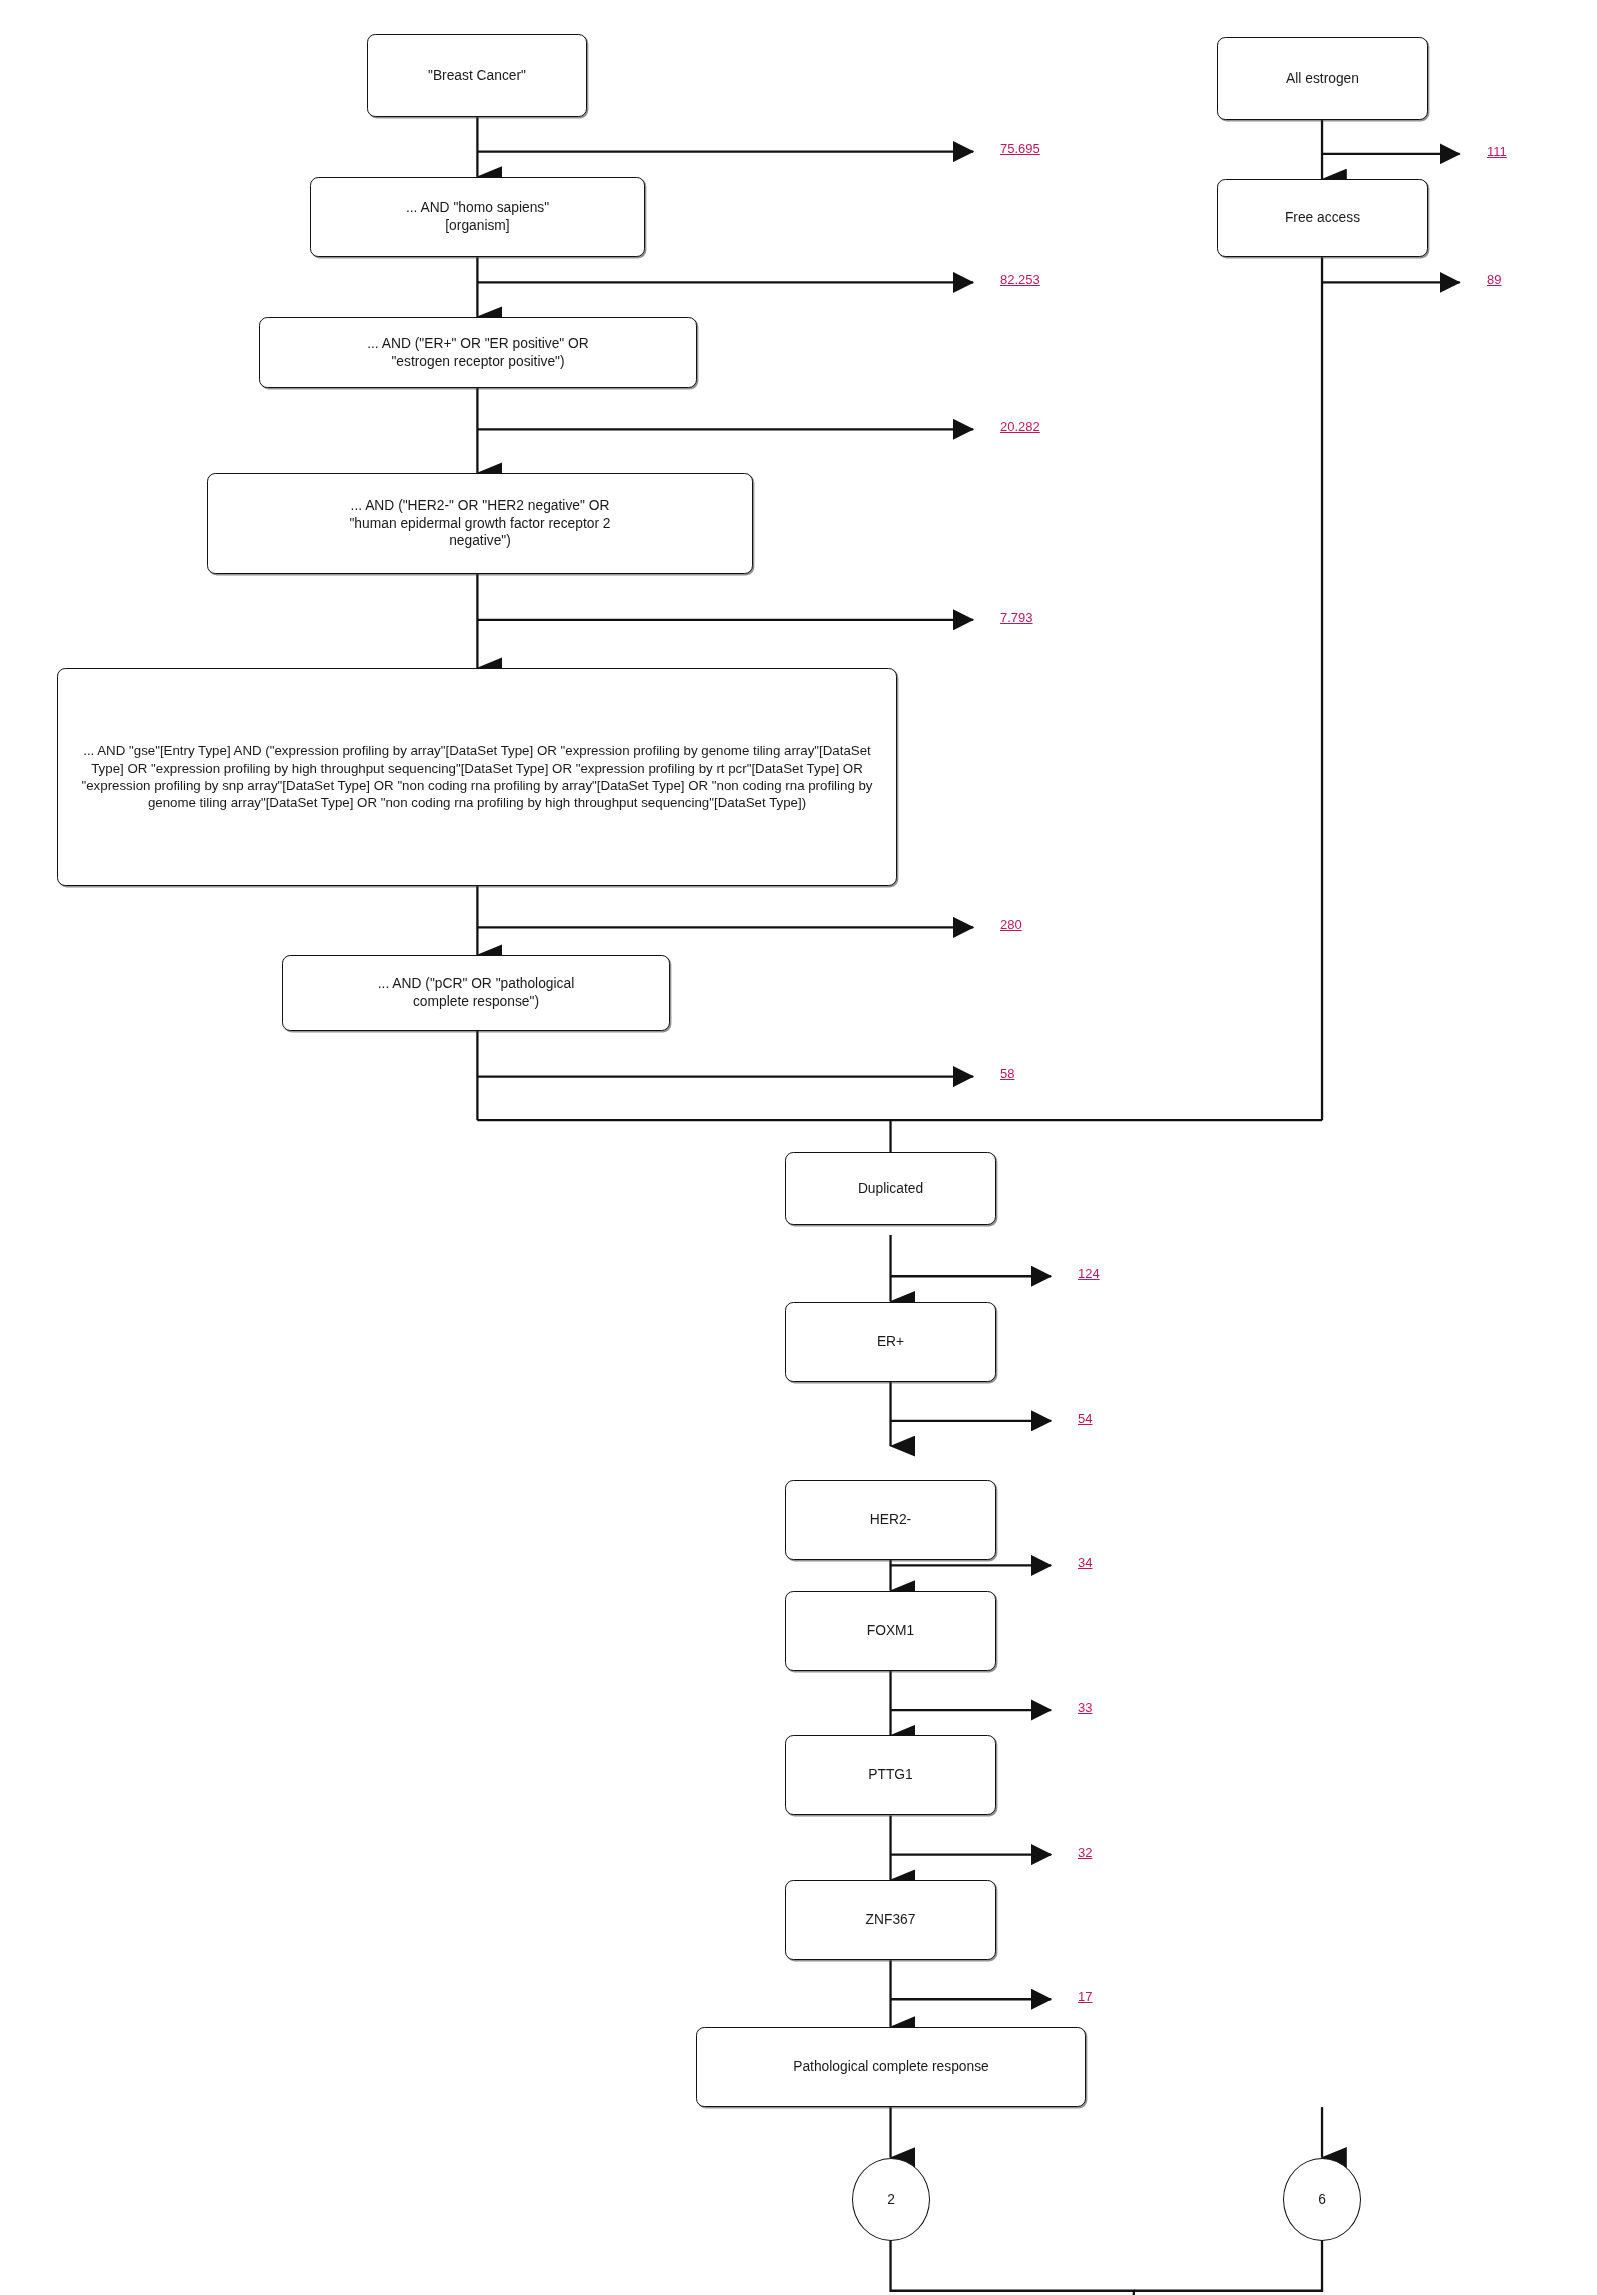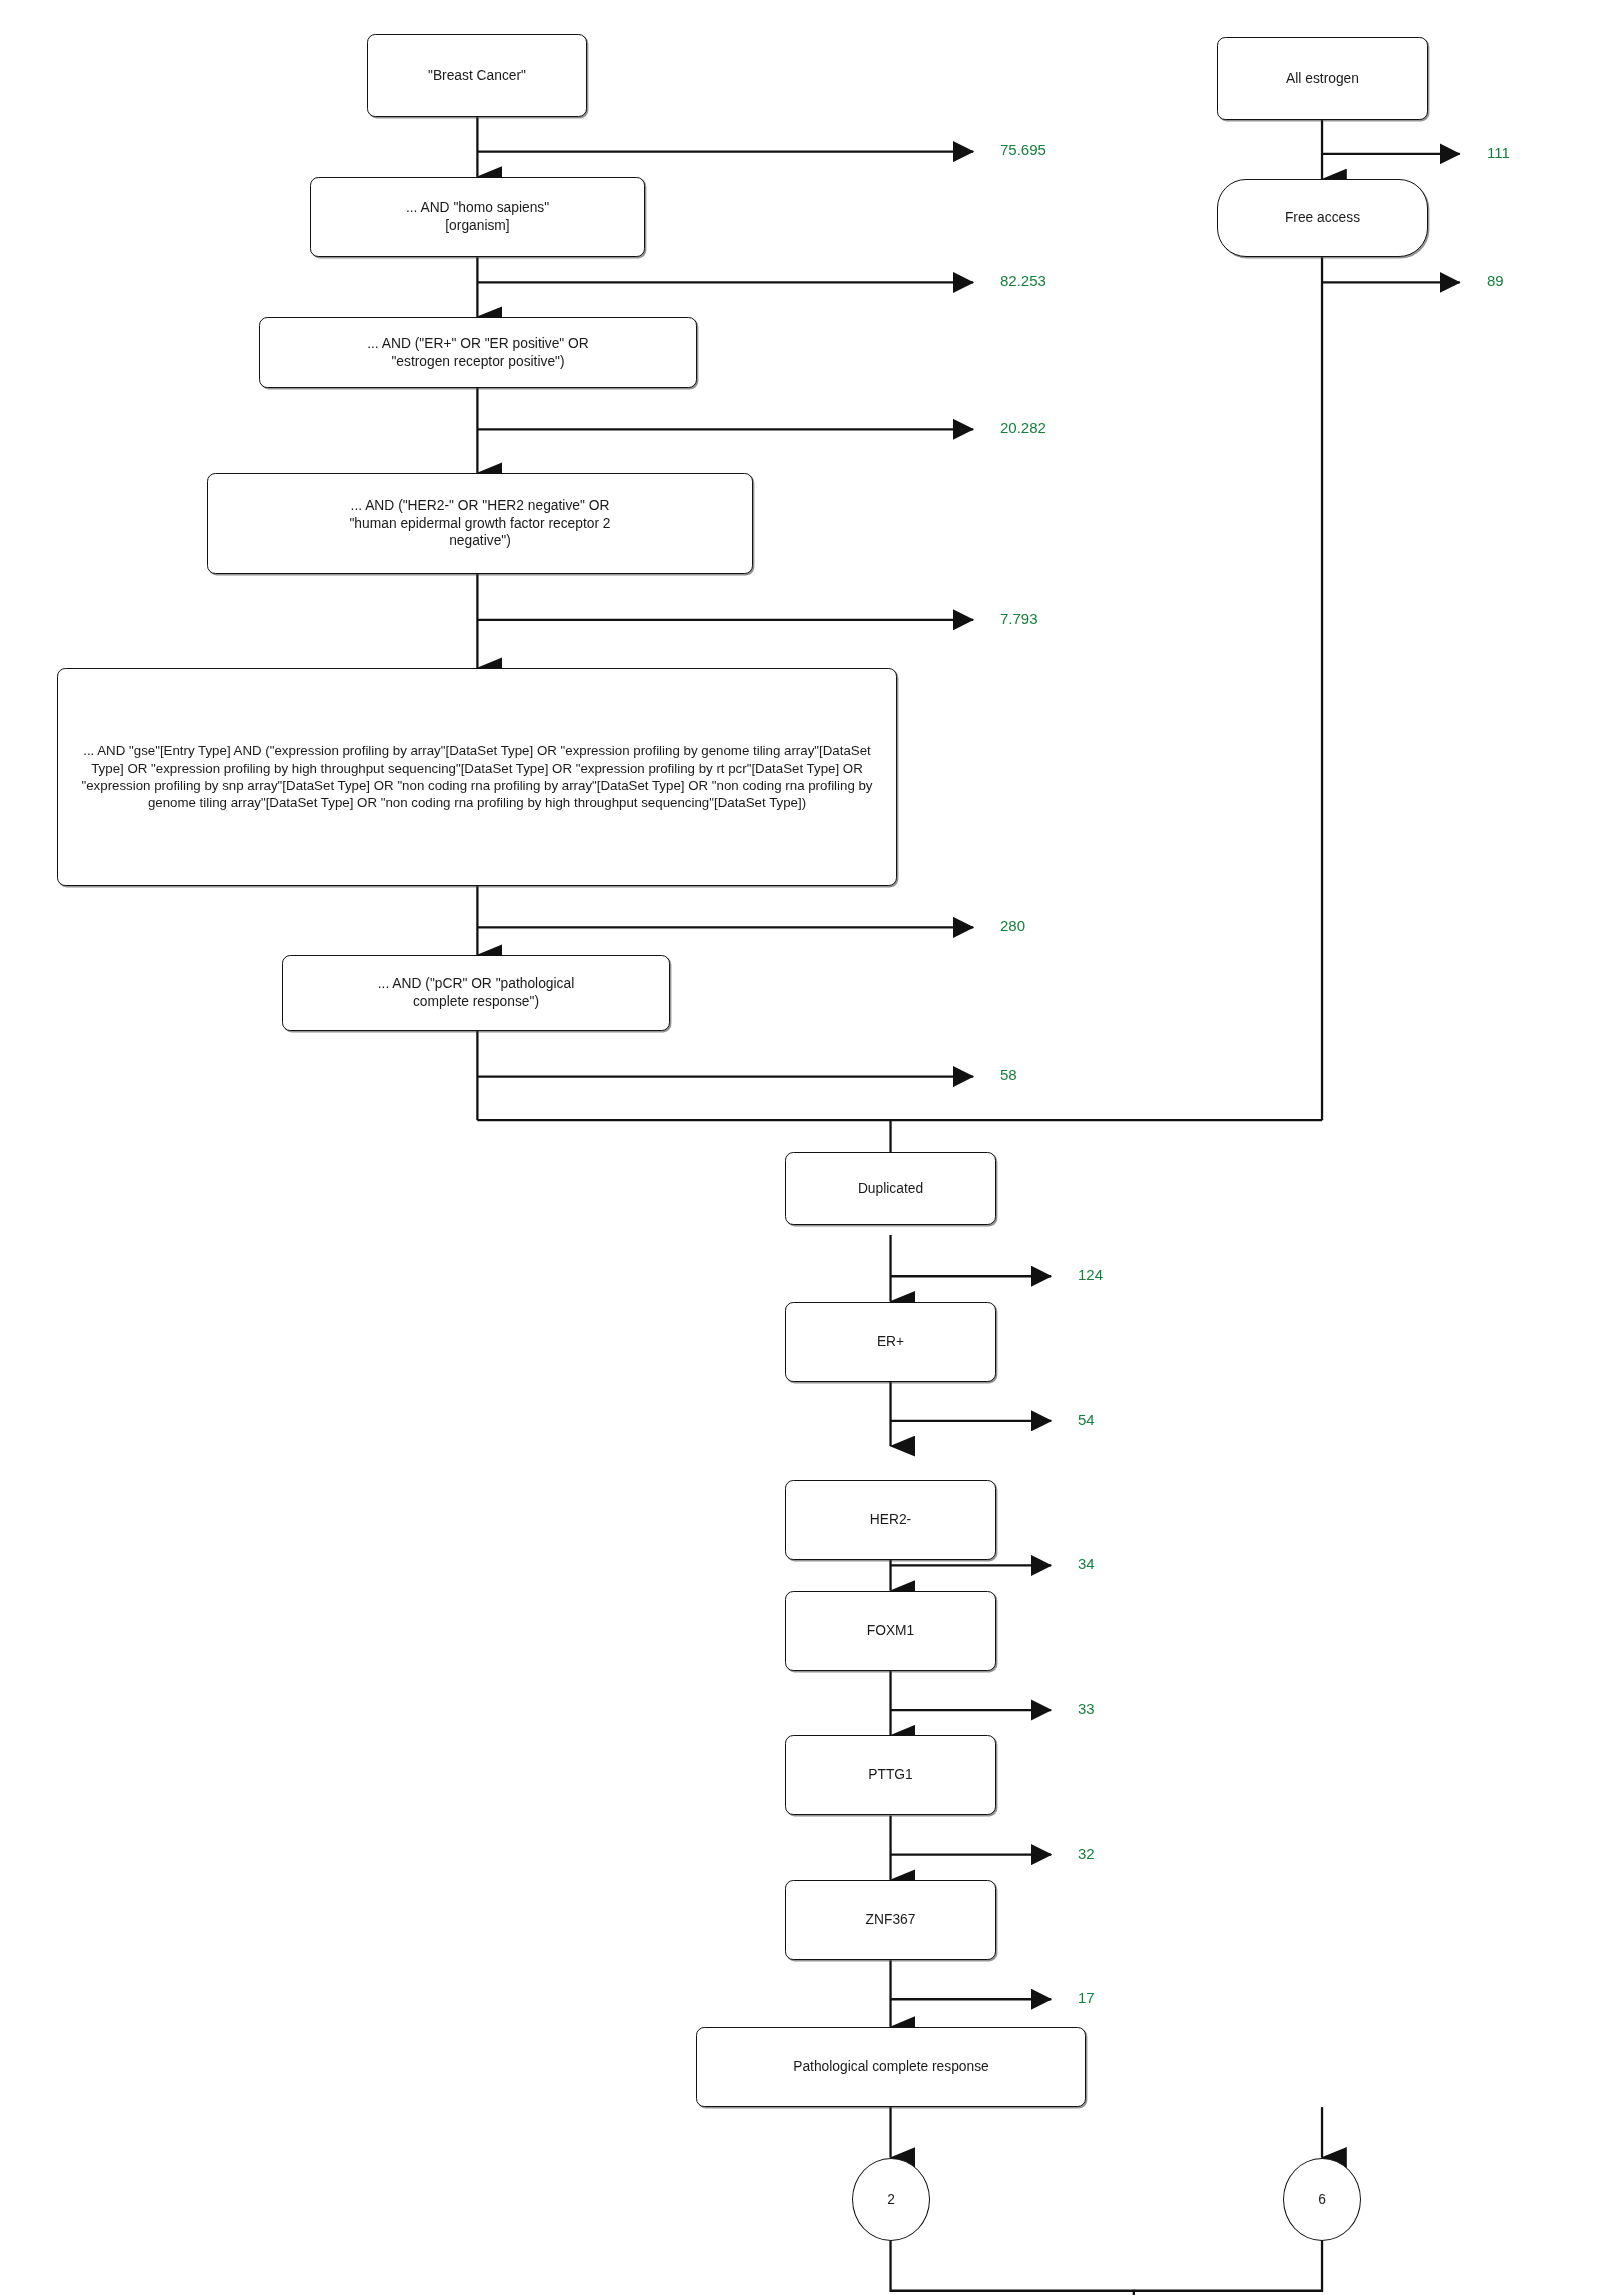--- a/index.html
+++ b/index.html
@@ -26,24 +26,25 @@
     position:absolute;
     box-sizing:border-box;
     border:1.4px solid #111111;
     border-radius:50%;
     background:#ffffff;
     display:flex;align-items:center;justify-content:center;
     font-size:13.8px;color:#1a1a1a;
   }
   .numlabel{
     position:absolute;
-    font-size:15px;
-    color:#15803d;
+    font-size:13px;
+    color:#be185d;
     white-space:nowrap;
     line-height:1;
+    text-decoration:underline;
   }
 </style>
 </head>
 <body>
 
 <div id="stage">
 
   <svg class="wires" viewBox="0 0 3479 5487">
     <defs>
       <marker id="ah" markerWidth="10" markerHeight="10" refX="9" refY="5" orient="auto" markerUnits="userSpaceOnUse">
@@ -133,21 +134,21 @@
   <div class="numlabel" style="left:1000px;top:273px;">82.253</div>
   <div class="numlabel" style="left:1000px;top:420px;">20.282</div>
   <div class="numlabel" style="left:1000px;top:611px;">7.793</div>
   <div class="numlabel" style="left:1000px;top:918px;">280</div>
   <div class="numlabel" style="left:1000px;top:1067px;">58</div>
 
   <div class="node f28" style="left:1217px;top:37px;width:211px;height:83px;">
     <span>All estrogen</span>
   </div>
 
-  <div class="node f28" style="left:1217px;top:179px;width:211px;height:78px;border-radius:29px;">
+  <div class="node f28" style="left:1217px;top:179px;width:211px;height:78px;">
     <span>Free access</span>
   </div>
 
   <div class="numlabel" style="left:1487px;top:145px;">111</div>
   <div class="numlabel" style="left:1487px;top:273px;">89</div>
 
   <div class="node f28" style="left:785px;top:1152px;width:211px;height:73px;">
     <span>Duplicated</span>
   </div>
 

